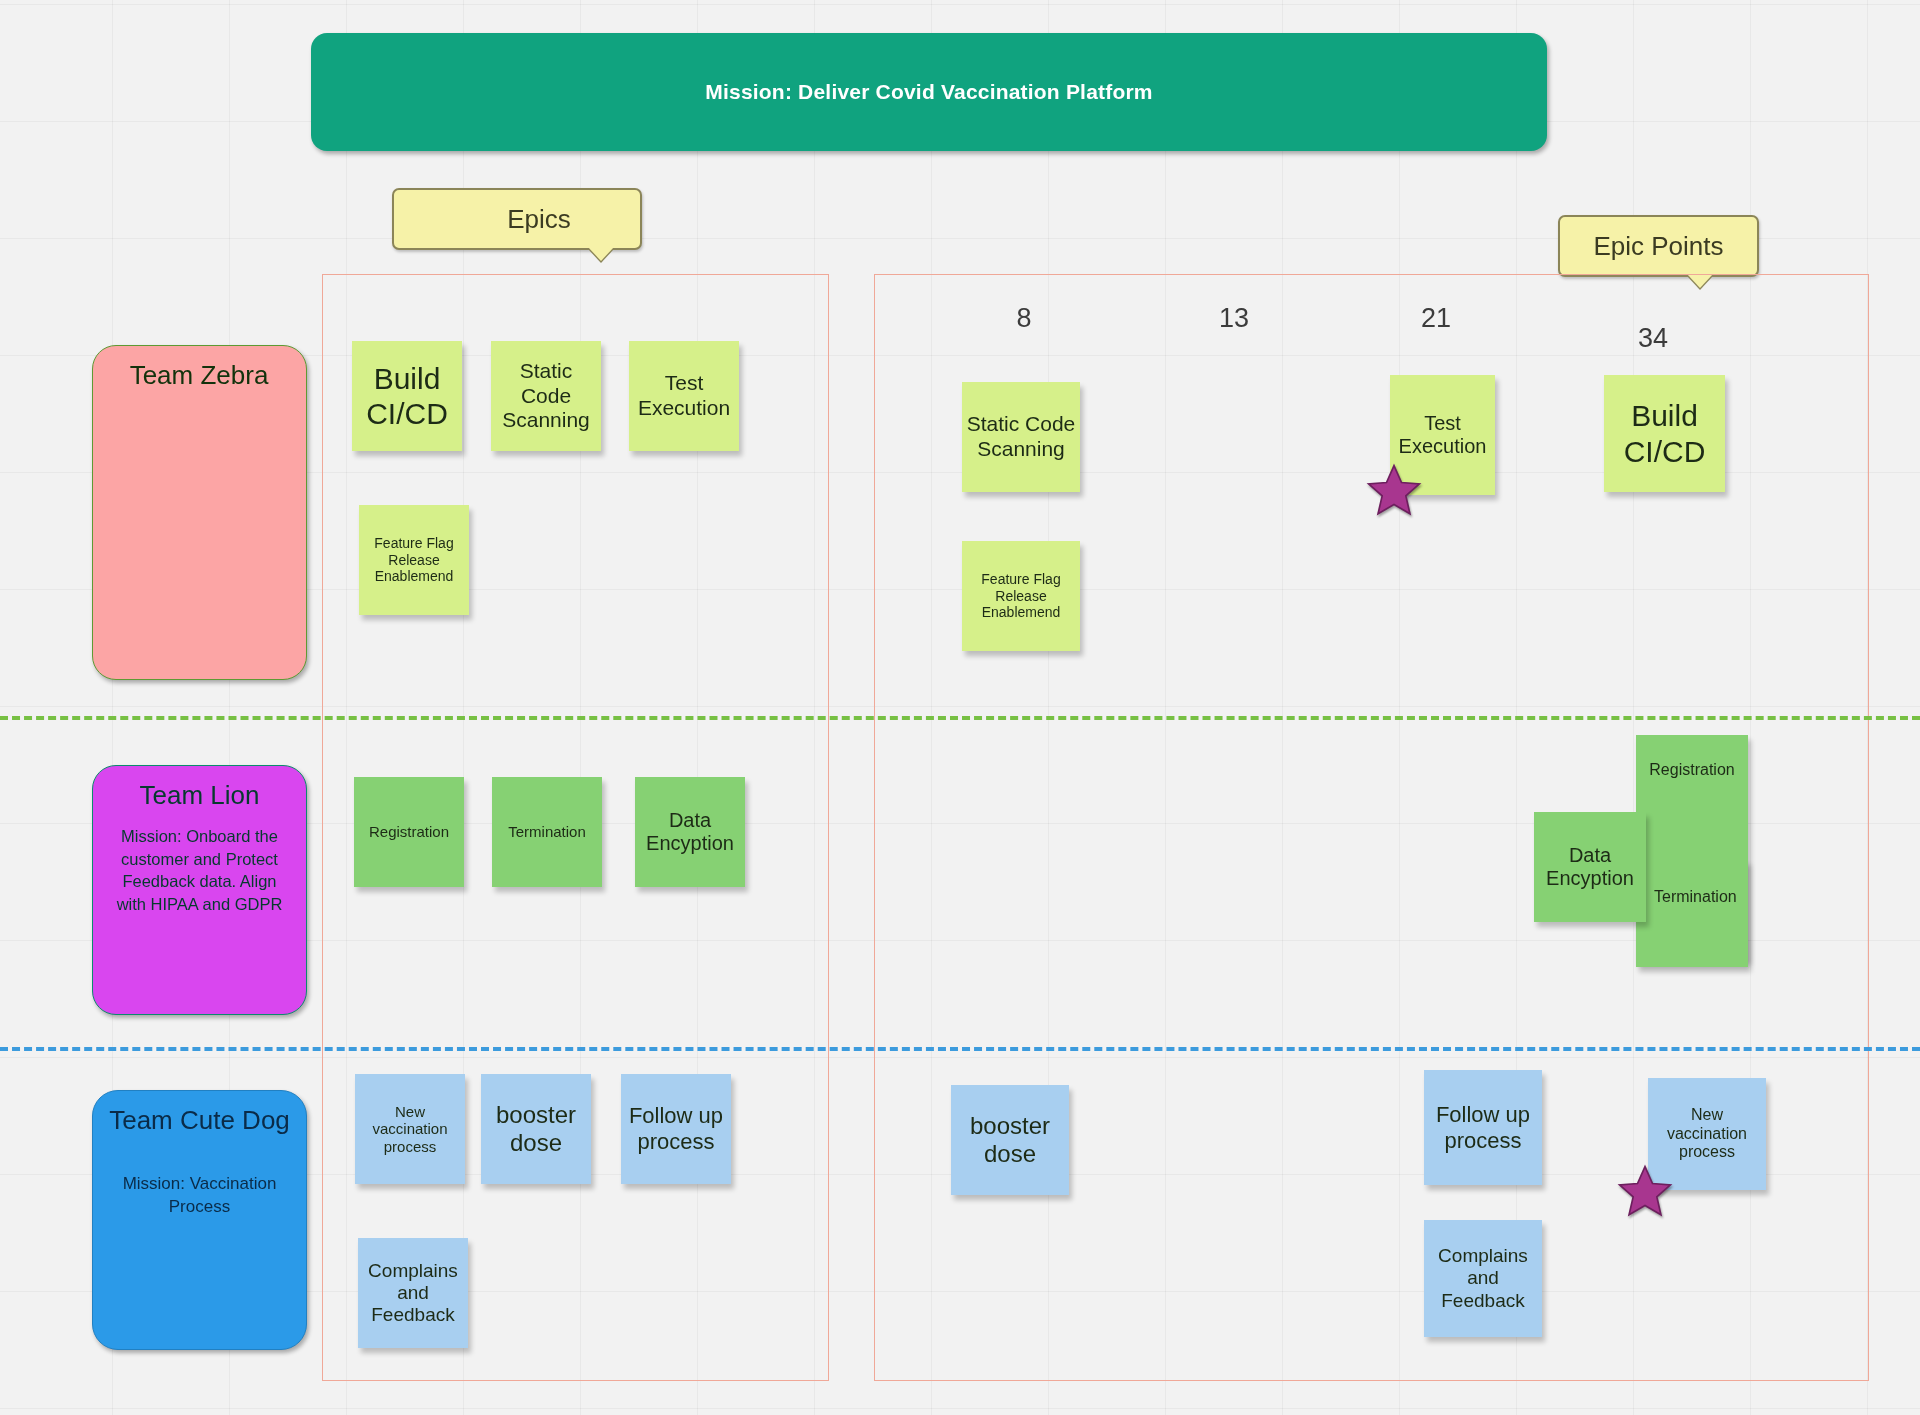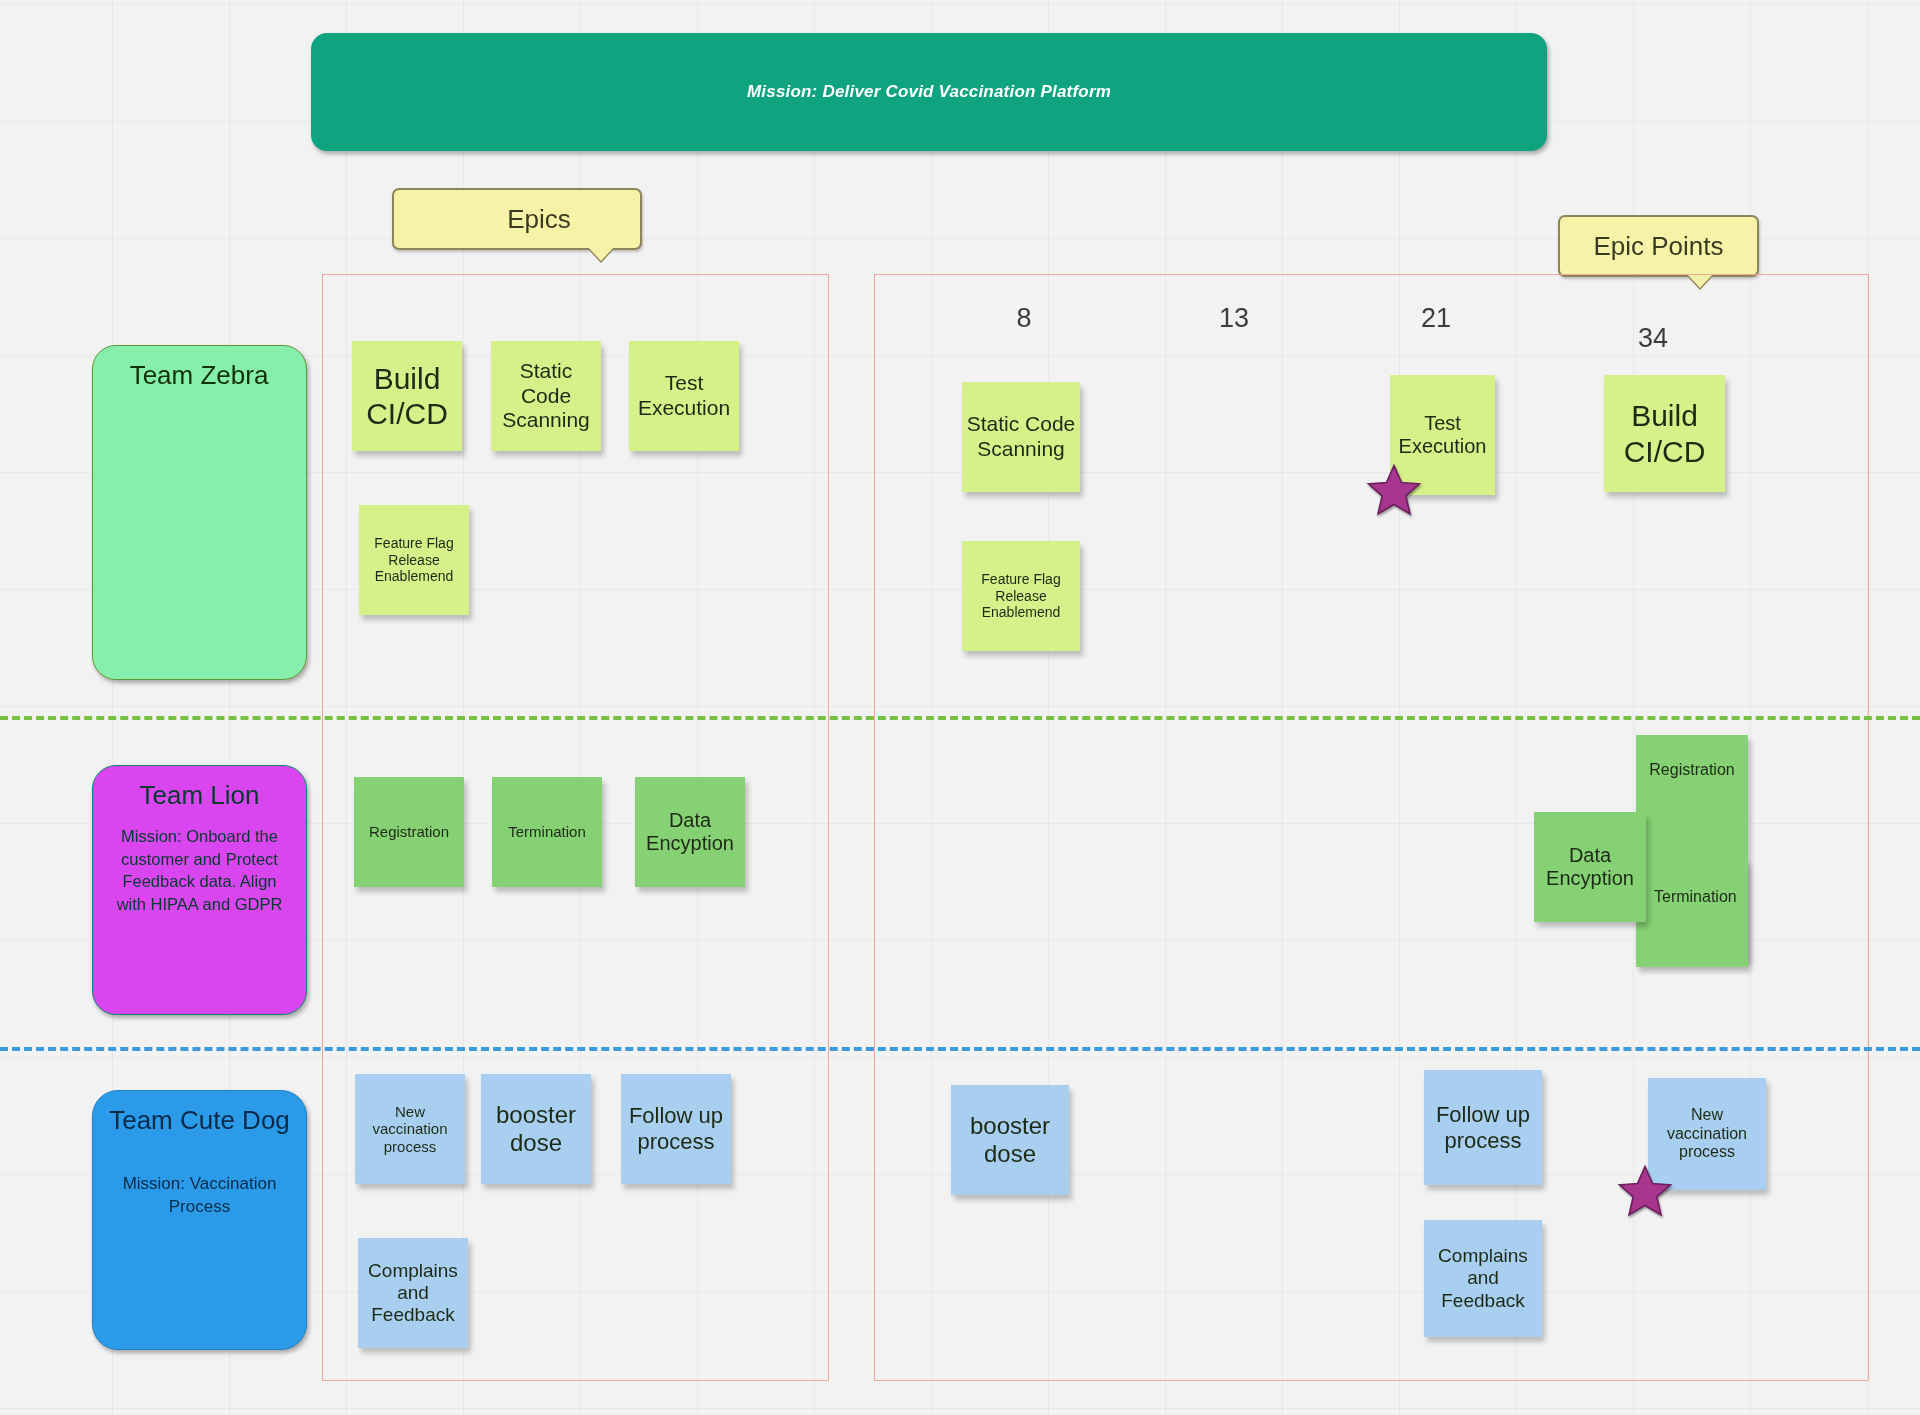--- a/index.html
+++ b/index.html
@@ -25,21 +25,21 @@
   
   .mission-banner{
     position:absolute;
     left:311px;top:33px;width:1236px;height:118px;
     background:#10a37f;
     border-radius:16px;
     box-shadow:2px 3px 4px rgba(0,0,0,0.30);
     display:flex;align-items:center;justify-content:center;
   }
   .mission-banner span{
-    color:#ffffff;font-size:17px;font-weight:bold;letter-spacing:.2px;font-style:italic;
+    color:#ffffff;font-size:21px;font-weight:bold;letter-spacing:.2px;
   }
 
   
   .callout{
     position:absolute;
     background:#f6f2a8;
     border:2px solid #8b8558;
     border-radius:7px;
     box-shadow:1px 2px 3px rgba(0,0,0,0.22);
     display:flex;align-items:center;justify-content:center;
@@ -80,21 +80,21 @@
     position:absolute;
     border-radius:24px;
     box-shadow:2px 3px 4px rgba(0,0,0,0.30);
     display:flex;flex-direction:column;align-items:center;
     padding:14px 14px 10px 14px;
     box-sizing:border-box;
     text-align:center;
   }
   .team-card .team-name{font-size:26px;color:#12320c;margin-bottom:14px;}
   .team-card .team-mission{font-size:16px;line-height:1.37;color:#11331a;}
-  #team-zebra{left:92px;top:345px;width:215px;height:335px;background:#86efac;border:1.5px solid #5e9a33;padding-left:13px;}
+  #team-zebra{left:92px;top:345px;width:215px;height:335px;background:#fca5a5;border:1.5px solid #5e9a33;padding-left:13px;}
   #team-lion{left:92px;top:765px;width:215px;height:250px;background:#d946ef;border:1.5px solid #0d8a6d;}
   #team-lion .team-name{color:#063a2d;}
   #team-lion .team-mission{color:#063a2d;font-size:16.5px;}
   #team-dog{left:92px;top:1090px;width:215px;height:260px;background:#2b9ae8;border:1.5px solid #2180c2;border-radius:26px;}
   #team-dog .team-name{color:#0a2b48;font-size:26px;}
   #team-dog .team-mission{color:#0a2b48;font-size:17px;margin-top:22px;}
 
   
   .col-header{
     position:absolute;

